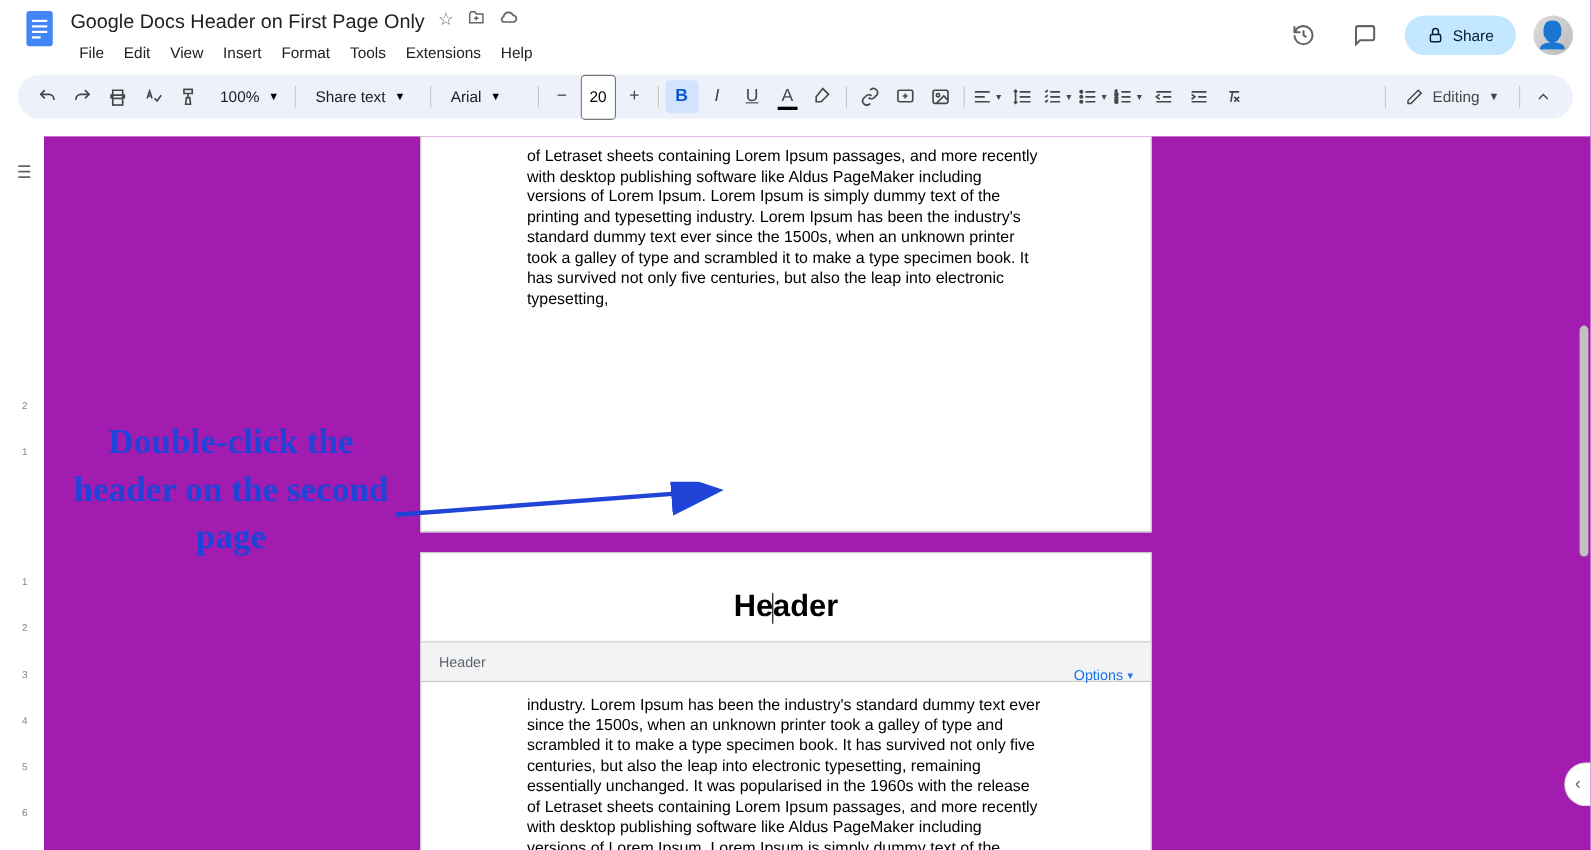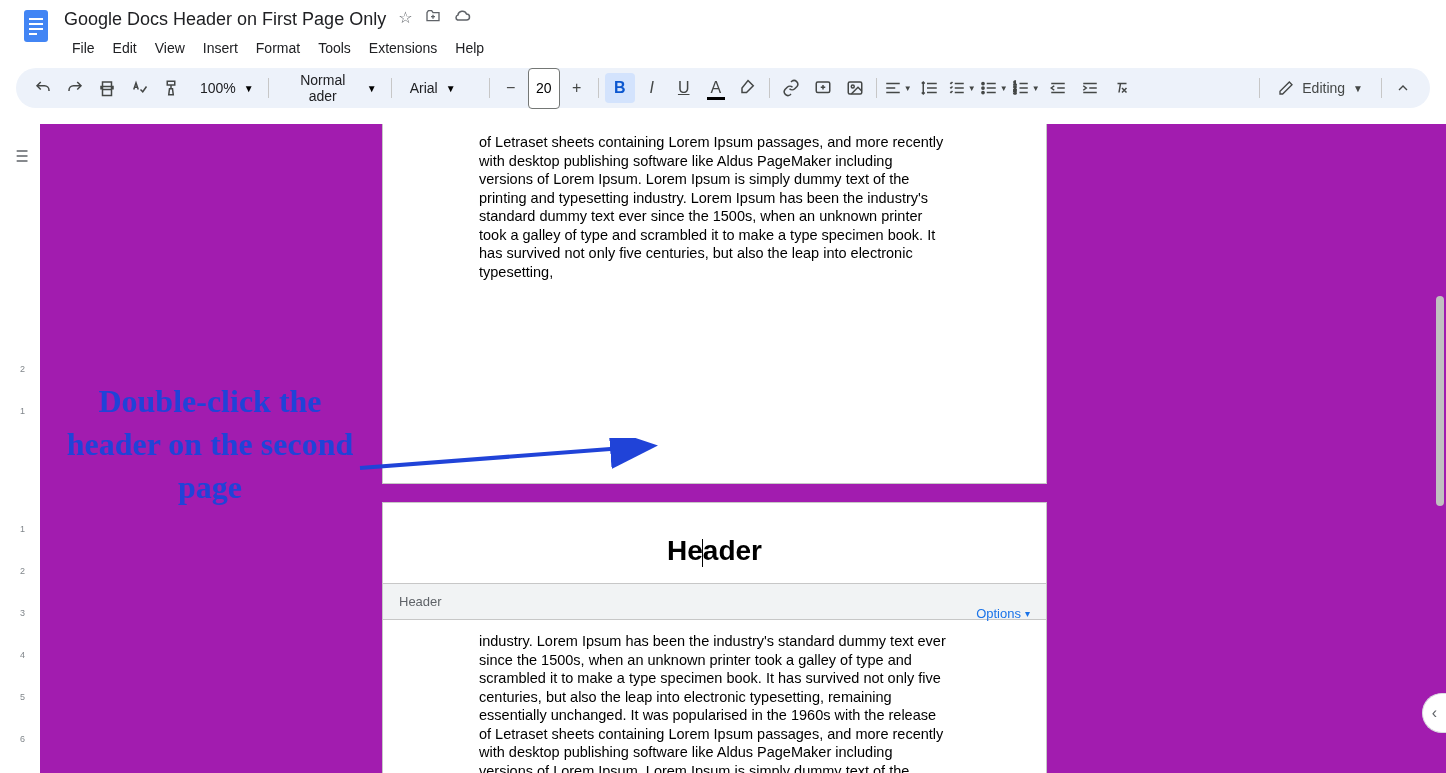--- a/index.html
+++ b/index.html
@@ -95,20 +95,41 @@
       <span class="menu-item">File</span>
       <span class="menu-item">Edit</span>
       <span class="menu-item">View</span>
       <span class="menu-item">Insert</span>
       <span class="menu-item">Format</span>
       <span class="menu-item">Tools</span>
       <span class="menu-item">Extensions</span>
       <span class="menu-item">Help</span>
     </div>
   </div>
+  <div class="header-right">
+    <div class="header-icon">
+        <svg width="22" height="22" viewBox="0 0 24 24" fill="none" stroke="currentColor" stroke-width="2">
+          <path d="M3 12a9 9 0 109-9 9 9 0 00-8.5 6M3 3v6h6"></path>
+          <path d="M12 7v5l3 2"></path>
+        </svg>
+      </div>
+    <div class="header-icon">
+        <svg width="22" height="22" viewBox="0 0 24 24" fill="none" stroke="currentColor" stroke-width="2">
+          <path d="M21 15a2 2 0 01-2 2H7l-4 4V5a2 2 0 012-2h14a2 2 0 012 2z"></path>
+        </svg>
+      </div>
+    <button class="share-btn">
+      <svg width="16" height="16" viewBox="0 0 24 24" fill="none" stroke="currentColor" stroke-width="2">
+          <rect x="5" y="11" width="14" height="10" rx="2"></rect>
+          <path d="M8 11V7a4 4 0 018 0v4"></path>
+        </svg>
+      <span>Share</span>
+    </button>
+    <div class="avatar">👤</div>
+  </div>
 </div>
 
 <div class="toolbar">
   <div class="tb-btn">
       <svg width="18" height="18" viewBox="0 0 24 24" fill="none" stroke="currentColor" stroke-width="2">
         <path d="M9 14L4 9l5-5"></path>
         <path d="M4 9h10a6 6 0 016 6v1"></path>
       </svg>
     </div>
   <div class="tb-btn">
@@ -132,21 +153,21 @@
       <svg width="18" height="18" viewBox="0 0 24 24" fill="none" stroke="currentColor" stroke-width="2">
         <path d="M7 3h10v5H7zM12 8v5m-2 0h4l1 8h-6z"></path>
       </svg>
     </div>
   <div class="tb-dropdown">
     <span class="tb-text">100%</span>
     <span class="caret-down">▼</span>
   </div>
   <div class="tb-sep"></div>
   <div class="tb-dropdown" style="width:110px">
-    <span class="tb-text">Normal ader</span>
+    <span class="tb-text">Share text</span>
     <span class="caret-down">▼</span>
   </div>
   <div class="tb-sep"></div>
   <div class="tb-dropdown" style="width:85px">
     <span class="tb-text">Arial</span>
     <span class="caret-down">▼</span>
   </div>
   <div class="tb-sep"></div>
   <div class="tb-btn">−</div>
   <input class="font-size-input" value="20" style="">

